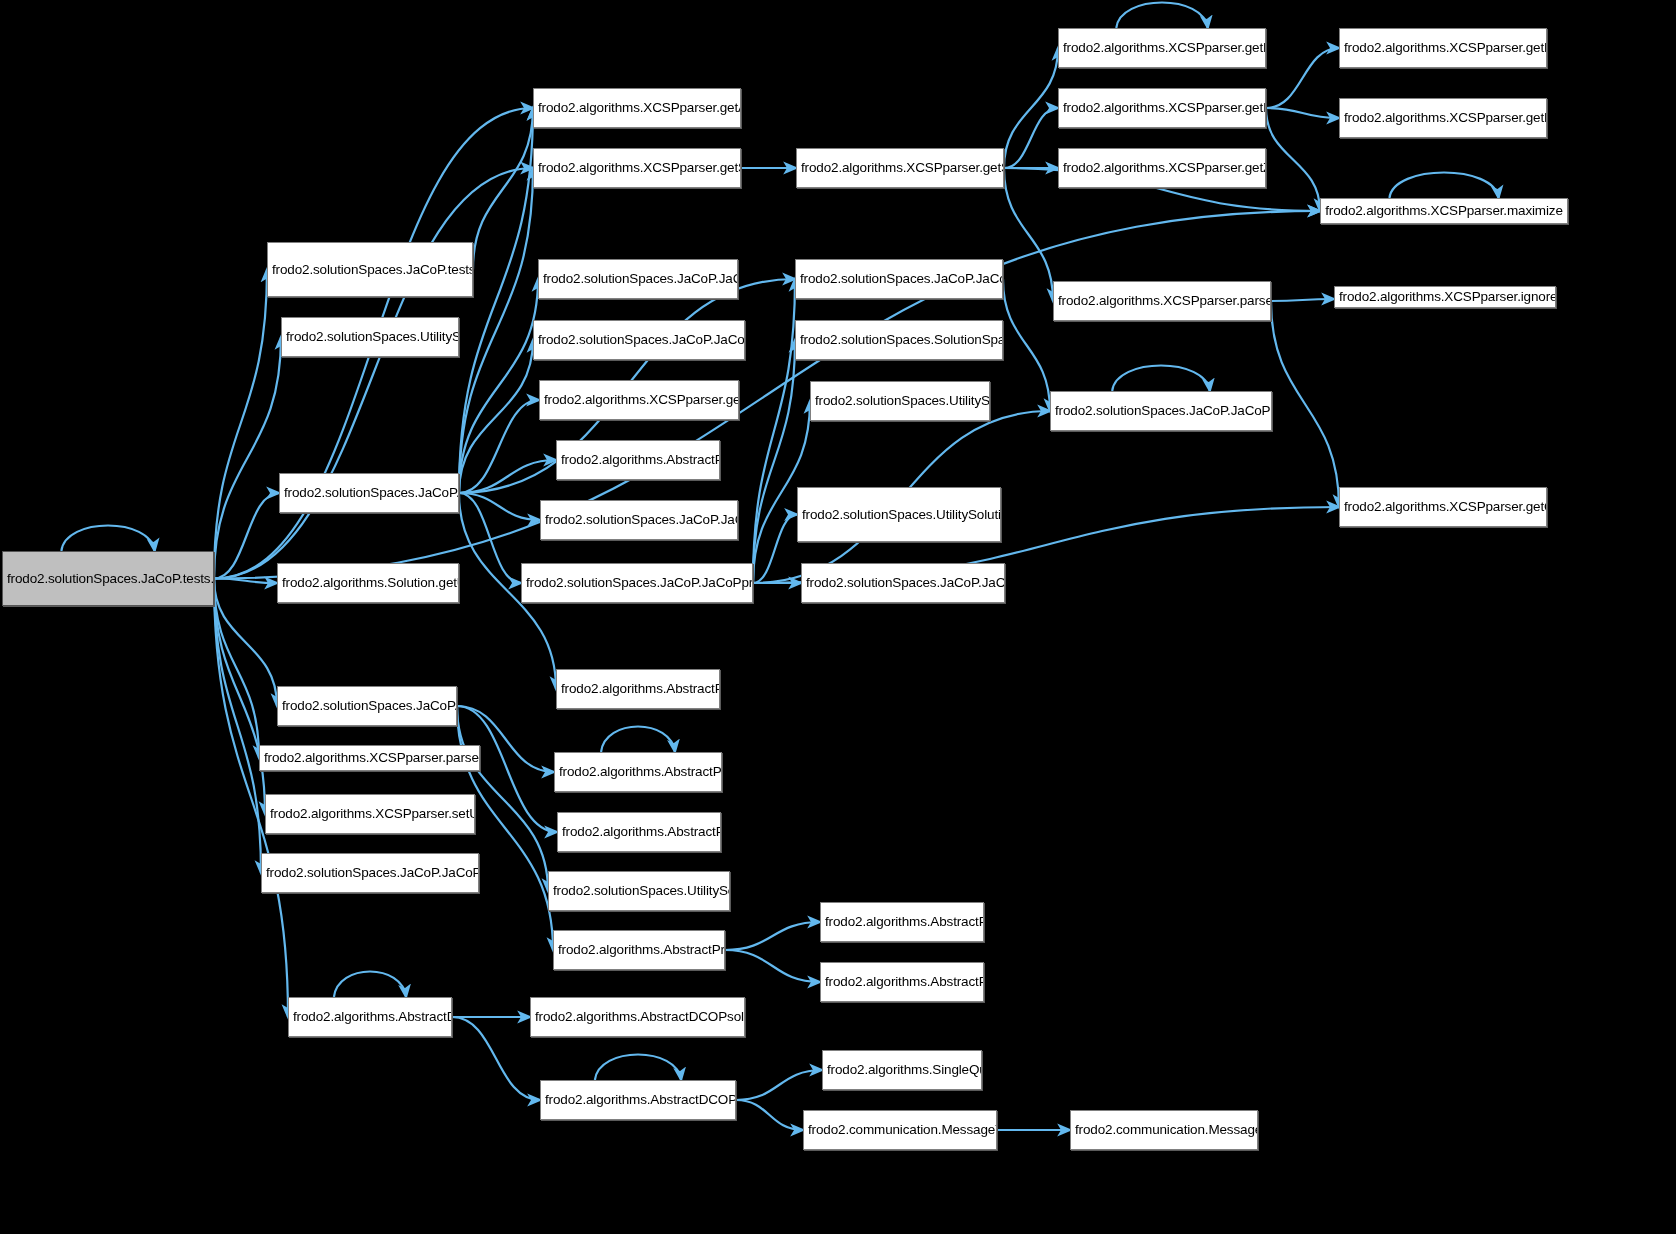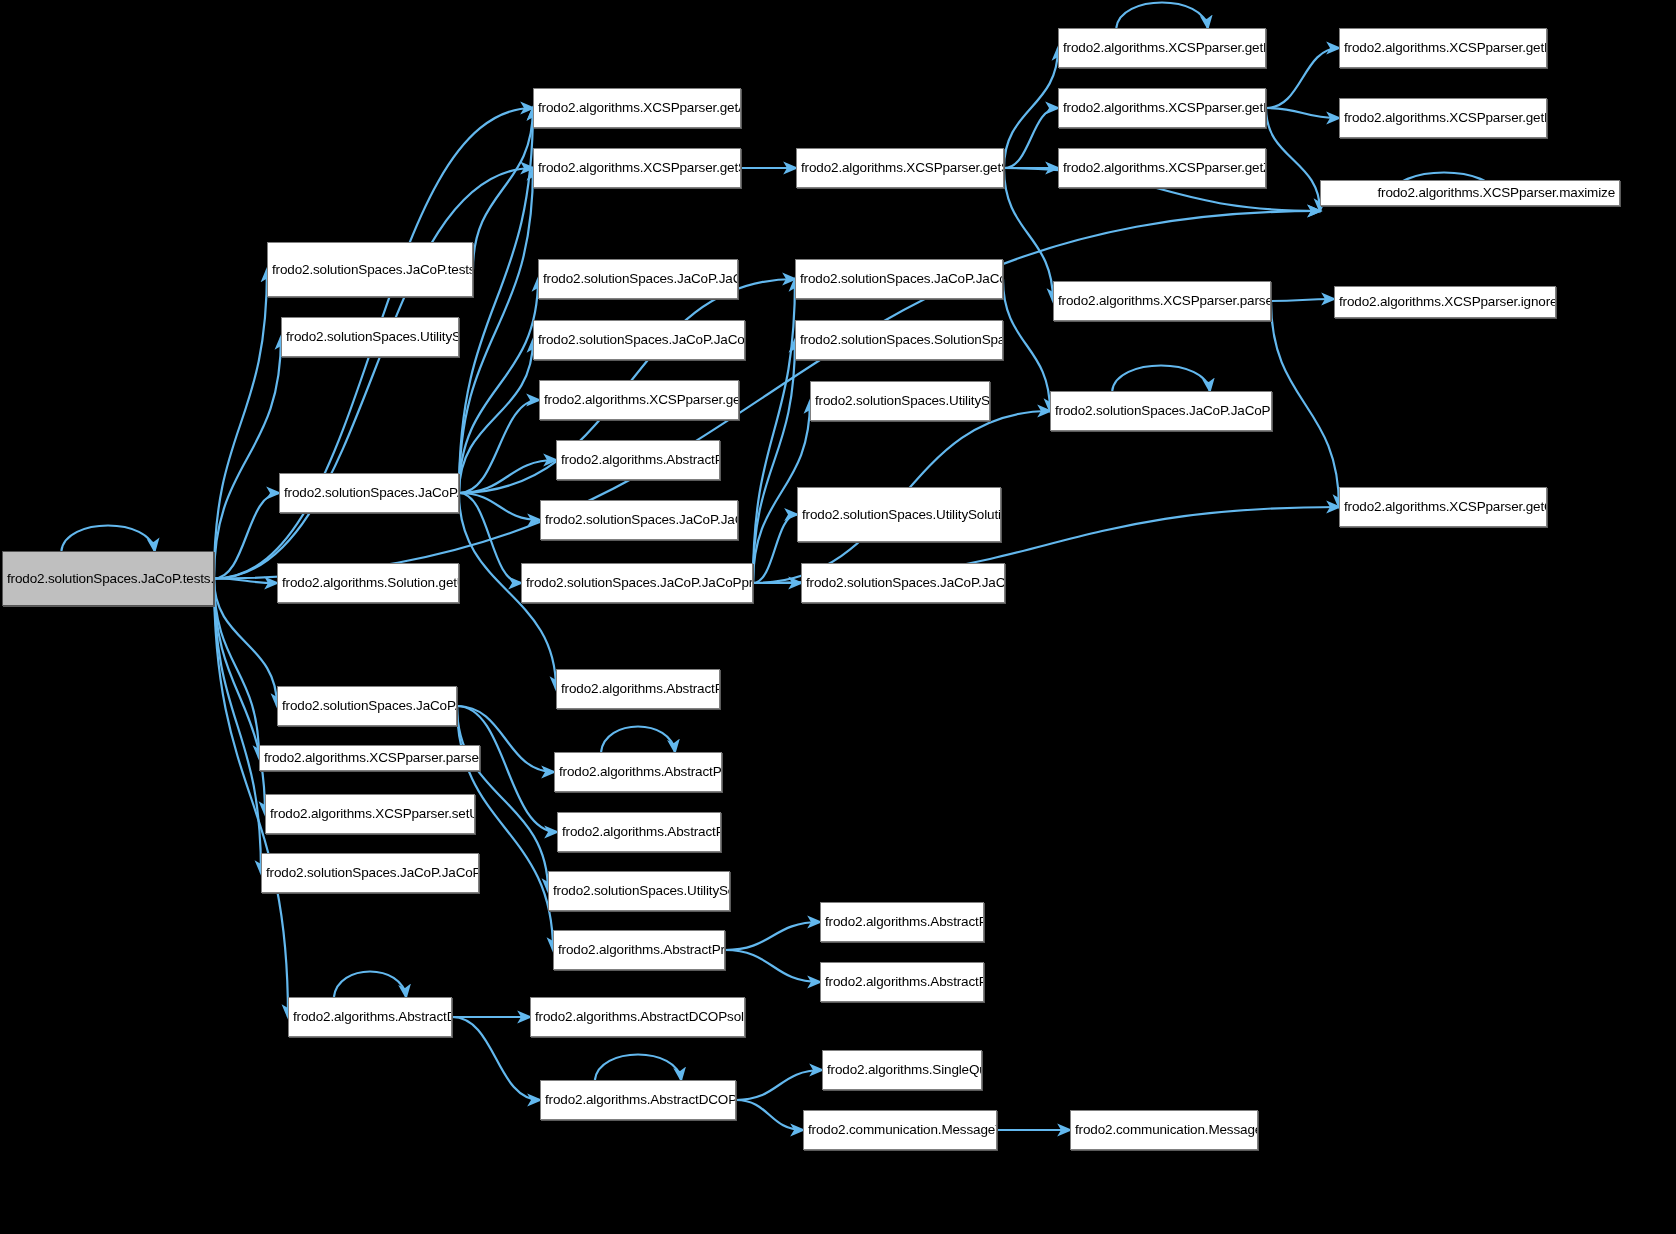--- a/index.html
+++ b/index.html
@@ -240,24 +240,24 @@
       </div>
       <div class="node" style="left: 1050px; top: 391px; width: 222px; height: 40px;">
         <span>frodo2.solutionSpaces.JaCoP.JaCoPproblem.addSoftConstraint</span>
       </div>
       <div class="node" style="left: 1339px; top: 28px; width: 208px; height: 40px;">
         <span>frodo2.algorithms.XCSPparser.getPlusInfUtility</span>
       </div>
       <div class="node" style="left: 1339px; top: 98px; width: 208px; height: 40px;">
         <span>frodo2.algorithms.XCSPparser.getMinInfUtility</span>
       </div>
-      <div class="node" style="left: 1320px; top: 180px; width: 300px; height: 26px; text-align: right;">
+      <div class="node" style="left: 1320px; top: 198px; width: 248px; height: 26px;">
         <span>frodo2.algorithms.XCSPparser.maximize</span>
       </div>
-      <div class="node" style="left: 1334px; top: 286px; width: 222px; height: 32px;">
+      <div class="node" style="left: 1334px; top: 286px; width: 222px; height: 22px;">
         <span>frodo2.algorithms.XCSPparser.ignore</span>
       </div>
       <div class="node" style="left: 1339px; top: 487px; width: 208px; height: 40px;">
         <span>frodo2.algorithms.XCSPparser.getOwner</span>
       </div>
       <div class="node" style="left: 1070px; top: 1110px; width: 188px; height: 40px;">
         <span>frodo2.communication.MessageType.MessageType</span>
       </div>
     </div>
 </div>

